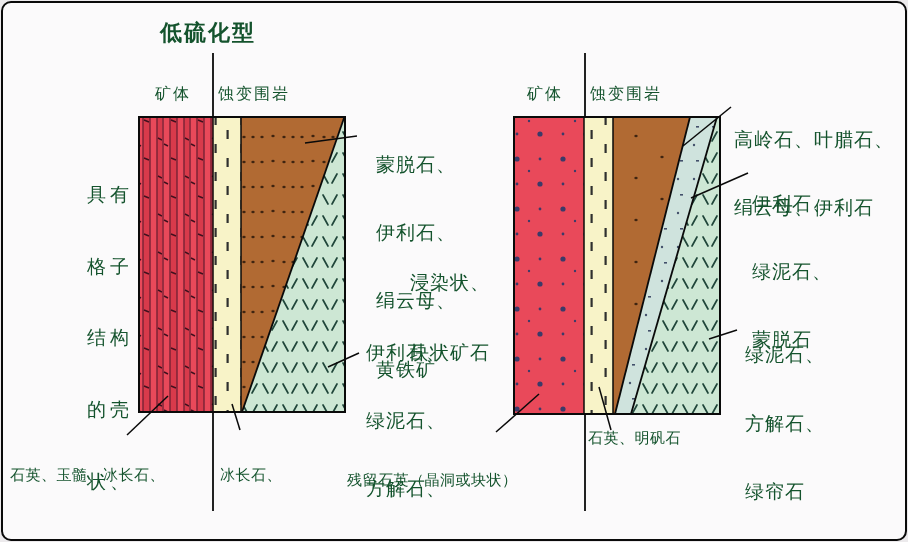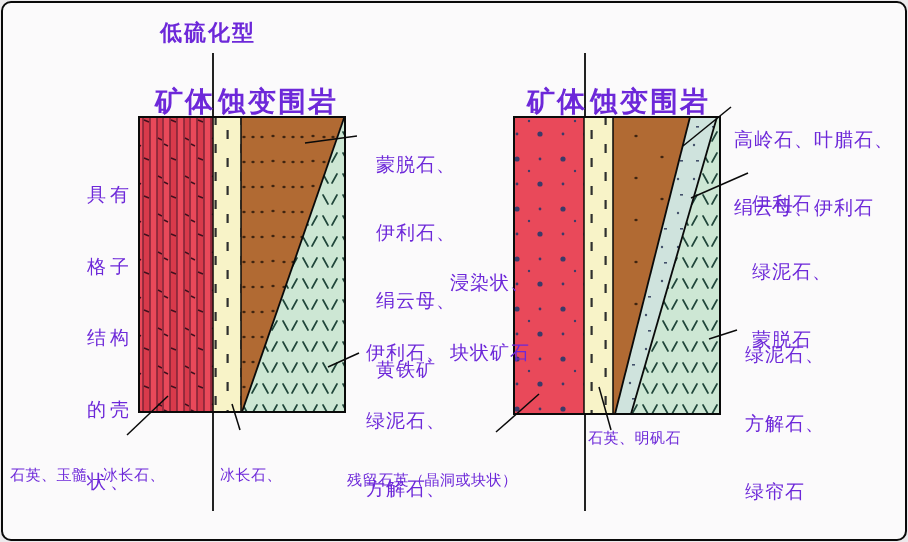--- a/index.html
+++ b/index.html
@@ -1,23 +1,23 @@
 <!DOCTYPE html>
 <html style="--page_bg: #eceaec; --panel_bg: #fbfafb; --ink: #0a0a0a; --ore_red: #e9495a; --ore_red_dark: #d83a4b; --ore_stripe_line: #6f1e31; --ore_tick: #40101e; --dot_navy: #3c3a68; --vein_yellow: #f8f3c8; --vein_dash: #2f2f2f; --argillic_brown: #b16a33; --brown_dot: #3f2410; --propylitic_green: #cde7d4; --green_mark: #20463a; --band_teal: #cfe3dd; --band_dot: #43506b;"><head>
 <meta charset="utf-8">
 <style>
   html,body{margin:0;padding:0;background:var(--page_bg,#eceaec);}
   .stage{position:relative;width:908px;height:542px;overflow:hidden;
          font-family:"Liberation Serif","DejaVu Serif",serif;}
   .panel{position:absolute;left:1px;top:1px;width:902px;height:536px;
          background:var(--panel_bg,#fbfafb);border:2px solid #0a0a0a;border-radius:10px;}
   .layer{position:absolute;left:0;top:0;}
-  .txt{position:absolute;color:#6d28d9;white-space:pre;line-height:1.18;}
+  .txt{position:absolute;color:#14532d;white-space:pre;line-height:1.18;}
   .title{font-size:22px;font-weight:600;letter-spacing:2px;}
-  .hdr{font-size:28px;font-weight:700;letter-spacing:2px;}
+  .hdr{font-size:16px;font-weight:400;letter-spacing:2px;}
   .lbl{font-size:19px;letter-spacing:1px;}
   .cap{font-size:15px;letter-spacing:0.5px;text-align:center;}
   .vside{font-size:19px;letter-spacing:4px;}
   .vside div{height:27px;}
   .lh23 div{height:23.5px;} .lh24 div{height:24px;} .lh22 div{height:22.5px;} .lh25 div{height:25px;}
 </style>
 </head>
 <body>
 
 <div class="stage">
@@ -144,21 +144,21 @@
   <div class="txt cap lh22" style="left:220px;top:432px">
     <div>冰长石、</div>
     
     
     
   </div>
 
   <div class="txt hdr" style="left:527px;top:85px">矿体</div>
   <div class="txt hdr" style="left:590px;top:85px">蚀变围岩</div>
 
-  <div class="txt lbl lh25" style="left:450px;top:227px">
+  <div class="txt lbl lh25" style="left:410px;top:227px">
     <div>浸染状、</div>
     <div>块状矿石</div>
   </div>
 
   <div class="txt lbl lh23" style="left:734px;top:84px">
     <div>高岭石、叶腊石、</div>
     <div>绢云母、伊利石</div>
   </div>
 
   <div class="txt lbl lh23" style="left:752px;top:148px">

